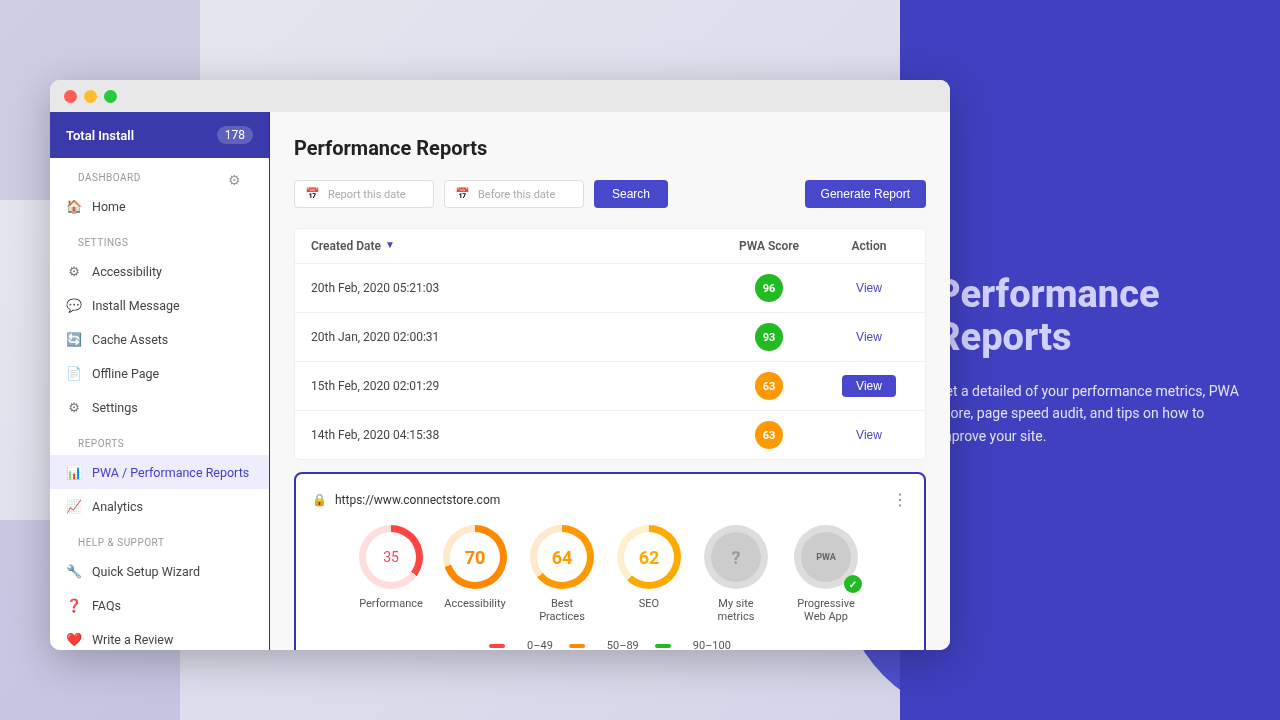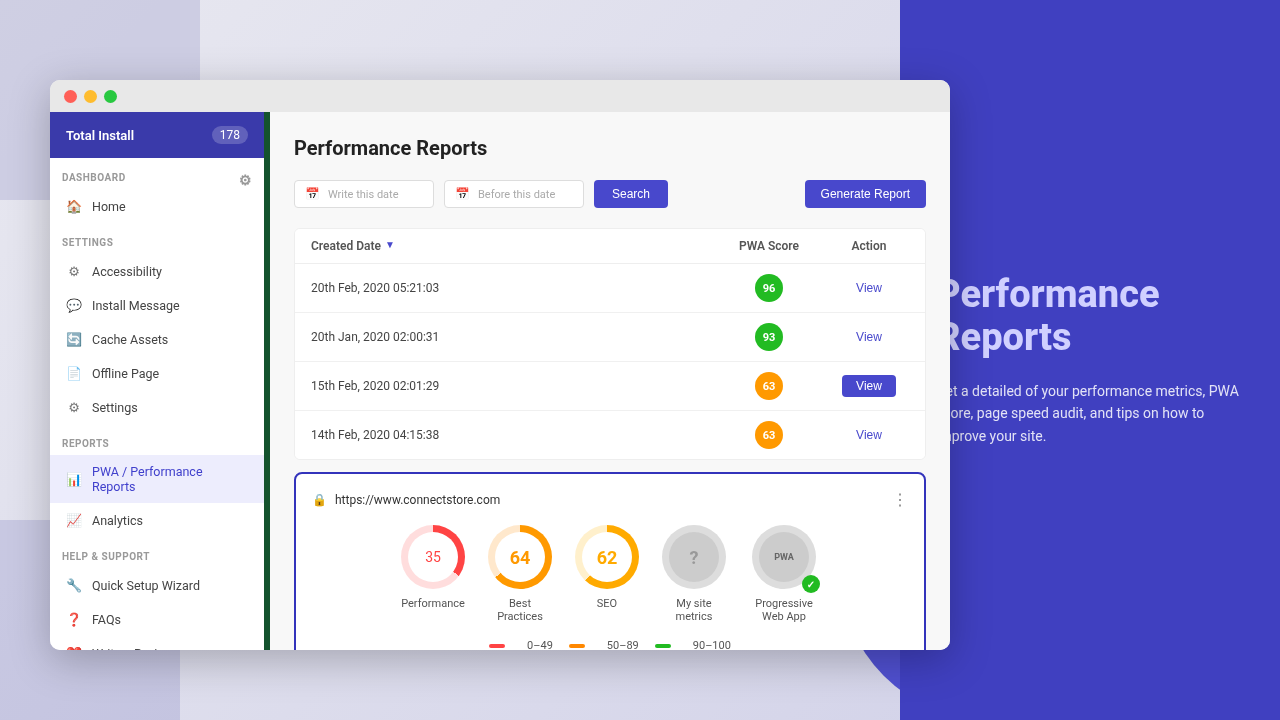--- a/index.html
+++ b/index.html
@@ -86,21 +86,21 @@
 
     .browser-body {
       display: flex;
       height: calc(100% - 32px);
     }
 
     
     .sidebar {
       width: 220px;
       background: #fff;
-      border-right: 6px solid #14532d;
+      border-right: 1px solid #14532d;
       overflow-y: auto;
       flex-shrink: 0;
     }
 
     .sidebar-header {
       background: #3a3aaa;
       color: #fff;
       padding: 14px 16px;
       display: flex;
       align-items: center;
@@ -114,22 +114,22 @@
       background: rgba(255,255,255,0.2);
       color: #fff;
       padding: 2px 8px;
       border-radius: 10px;
       font-size: 12px;
     }
 
     .sidebar-section-label {
       font-size: 10px;
       color: #999;
-      font-weight: 700;
-      padding: 14px 12px 6px;
+      font-weight: 400;
+      padding: 14px 28px 6px;
       letter-spacing: 0.5px;
     }
 
     .sidebar-item {
       display: flex;
       align-items: center;
       gap: 10px;
       padding: 9px 16px;
       font-size: 12.5px;
       color: #444;
@@ -614,21 +614,21 @@
         <span>Write a Review</span>
       </div>
     </div>
 
     <div class="main-content">
       <div class="page-title">Performance Reports</div>
 
       <div class="filter-row">
         <div class="date-input">
           <span class="cal-icon">📅</span>
-          <span style="color:#aaa; font-size:11px;">Write this date</span>
+          <span style="color:#aaa; font-size:11px;">Report this date</span>
         </div>
         <div class="date-input">
           <span class="cal-icon">📅</span>
           <span style="color:#aaa; font-size:11px;">Before this date</span>
         </div>
         <button class="btn-search">Search</button>
         <button class="btn-generate">Generate Report</button>
       </div>
 
       <div class="reports-table">
@@ -691,20 +691,26 @@
 
         <div class="metrics-row">
 
           <div class="metric-item">
             <div class="metric-circle circle-red">
               <div class="inner">35</div>
             </div>
             <div class="metric-label">Performance</div>
           </div>
 
+          <div class="metric-item">
+            <div class="metric-circle circle-orange">
+              <div class="inner">70</div>
+            </div>
+            <div class="metric-label">Accessibility</div>
+          </div>
 
           <div class="metric-item">
             <div class="metric-circle circle-orange2">
               <div class="inner">64</div>
             </div>
             <div class="metric-label">Best Practices</div>
           </div>
 
           <div class="metric-item">
             <div class="metric-circle circle-orange3">

